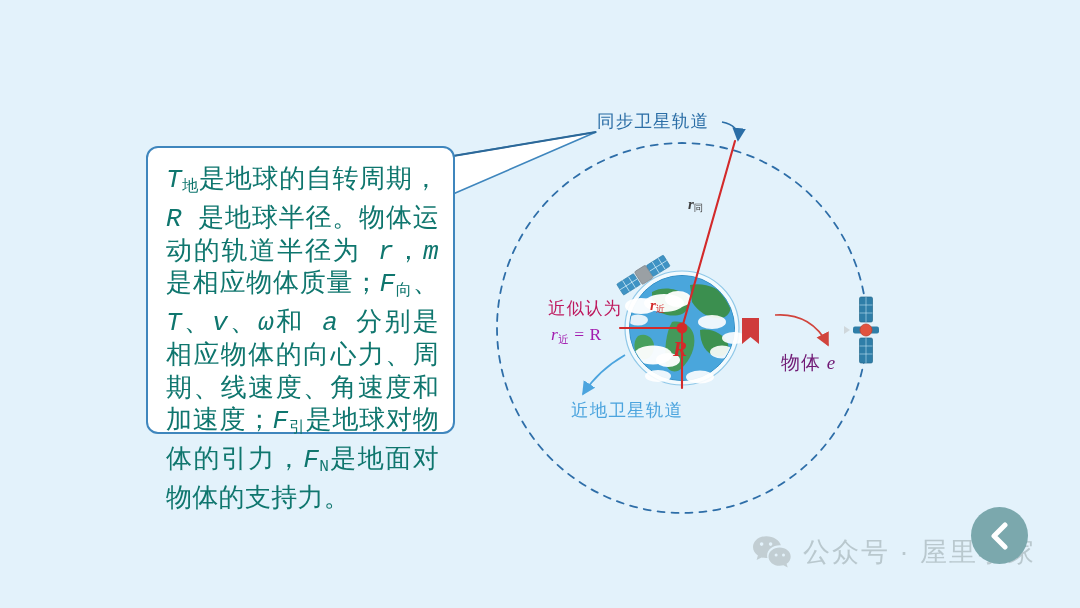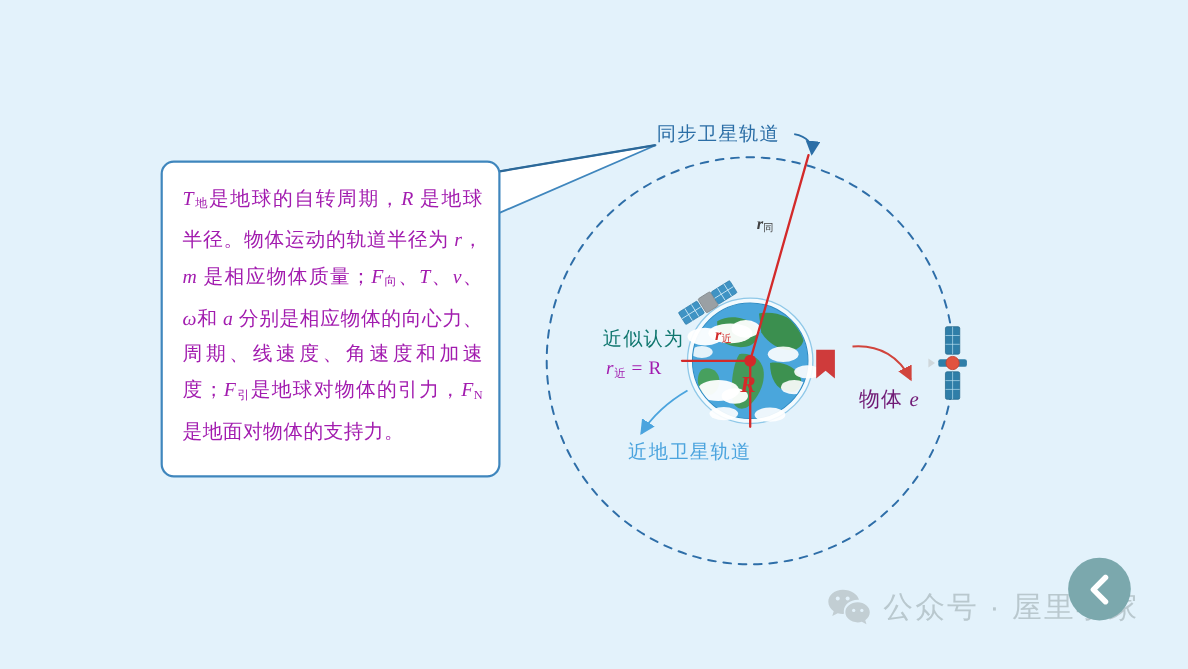--- a/index.html
+++ b/index.html
@@ -34,24 +34,24 @@
     border: 2px solid #3f86bd;
     border-radius: 12px;
     box-sizing: border-box;
     z-index: 6;
   }
   #callout-text {
     position: absolute;
     left: 18px;
     top: 16px;
     right: 14px;
-    font-family: Liberation Serif, serif;
-    font-size: 18px;
+    font-family: Liberation Mono, monospace;
+    font-size: 26px;
     line-height: 32.6px;
-    color: #a21caf;
+    color: #0f766e;
     letter-spacing: 0.3px;
     text-align: justify;
     white-space: pre-wrap;
   }
   #callout-text .it { font-style: italic; }
   #callout-text sub {
     font-size: 0.62em;
     vertical-align: -0.22em;
     font-style: normal;
   }
@@ -80,21 +80,21 @@
   }
   #label-leo-orbit {
     left: 571px; top: 398px;
     font-size: 17.5px;
     color: #4ba4de;
     letter-spacing: 1.2px;
   }
   #label-approx-1 {
     left: 548px; top: 296px;
     font-size: 17.5px;
-    color: #0f766e;
+    color: #be185d;
     letter-spacing: 1px;
   }
   #label-approx-2 {
     left: 551px; top: 324px;
     font-size: 17.5px;
     color: #a21caf;
     letter-spacing: 0.5px;
   }
   #label-approx-2 .it { font-style: italic; font-family: "Liberation Serif", serif; }
   #label-approx-2 sub { font-size: 0.6em; vertical-align: -0.25em; font-style: normal; }

